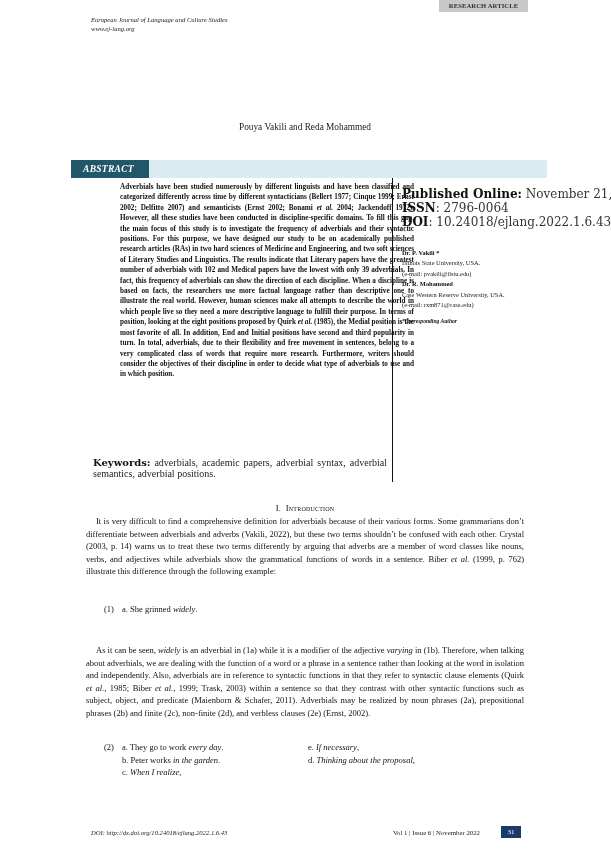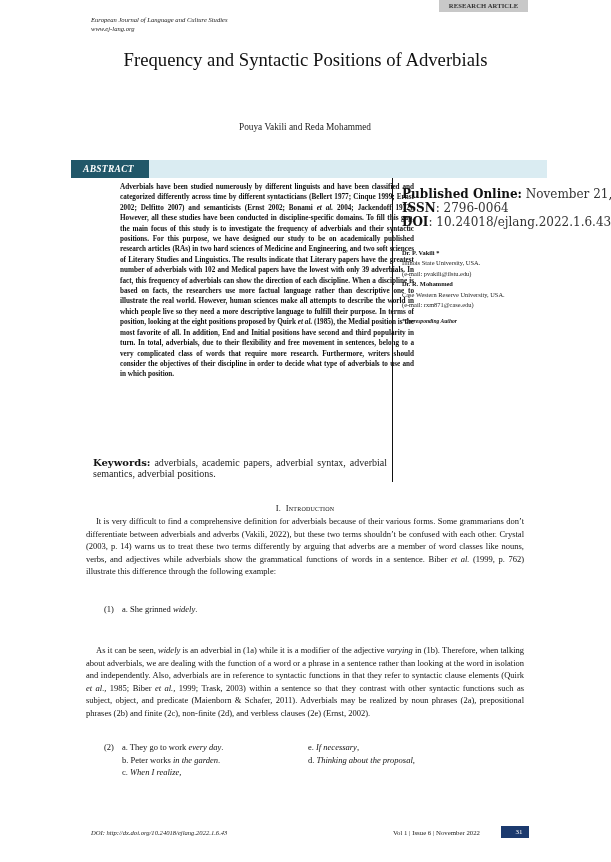--- a/index.html
+++ b/index.html
@@ -45,34 +45,33 @@
   .p2 { top: 644px; }
   .ex2 { left: 104px; top: 741px; width: 440px; font-size: 8.5px; line-height: 12.6px; color: #111; }
   .ex2 .col1 { position: absolute; left: 0; top: 0; width: 200px; }
   .ex2 .col2 { position: absolute; left: 204px; top: 0; width: 200px; }
   .ex2 .num { display: inline-block; width: 18px; }
   .ex2 .ind { padding-left: 18px; }
 
   .footer-doi { left: 91px; top: 829px; font-size: 6.6px; font-style: italic; color: #222; }
   .footer-vol { left: 393px; top: 829px; font-size: 6.8px; color: #222; }
   .page-badge { left: 501px; top: 826px; width: 20px; height: 12px; background: #1c3a6e; color: #ffffff;
-                font-size: 7px; text-align: center; line-height: 12px; padding-left: 8px; }
+                font-size: 7px; text-align: center; line-height: 12px; }
 </style>
 </head>
 <body>
 
 <div class="abs badge">RESEARCH ARTICLE</div>
 
 <div class="abs journal">
   <div>European Journal of Language and Culture Studies</div>
   <div>www.ej-lang.org</div>
 </div>
 
 <div class="abs title">
-  <div>Frequency and Syntactic Positions of Adverbials</div>
 </div>
 
 <div class="abs authors">Pouya Vakili and Reda Mohammed</div>
 
 <div class="abs abstract-bar"></div>
 <div class="abs abstract-label">ABSTRACT</div>
 
 <div class="abs abstract-text"><span>Adverbials have been studied numerously by different linguists and have been classified and categorized differently across time by different syntacticians (Bellert 1977; Cinque 1999; Ernst 2002; Delfitto 2007) and semanticists (Ernst 2002; Bonami </span><i>et al.</i><span> 2004; Jackendoff 1972). However, all these studies have been conducted in discipline-specific domains. To fill this gap, the main focus of this study is to investigate the frequency of adverbials and their syntactic positions. For this purpose, we have designed our study to be on academically published research articles (RAs) in two hard sciences of Medicine and Engineering, and two soft sciences of Literary Studies and Linguistics. The results indicate that Literary papers have the greatest number of adverbials with 102 and Medical papers have the lowest with only 39 adverbials. In fact, this frequency of adverbials can show the direction of each discipline. When a discipline is based on facts, the researchers use more factual language rather than descriptive one to illustrate the real world. However, human sciences make all attempts to describe the world in which people live so they need a more descriptive language to fulfill their purpose. In terms of position, looking at the eight positions proposed by Quirk </span><i>et al.</i><span> (1985), the Medial position is the most favorite of all. In addition, End and Initial positions have second and third popularity in turn. In total, adverbials, due to their flexibility and free movement in sentences, belong to a very complicated class of words that require more research. Furthermore, writers should consider the objectives of their discipline in order to decide what type of adverbials to use and in which position.</span></div>
 
 <div class="abs vline"></div>

